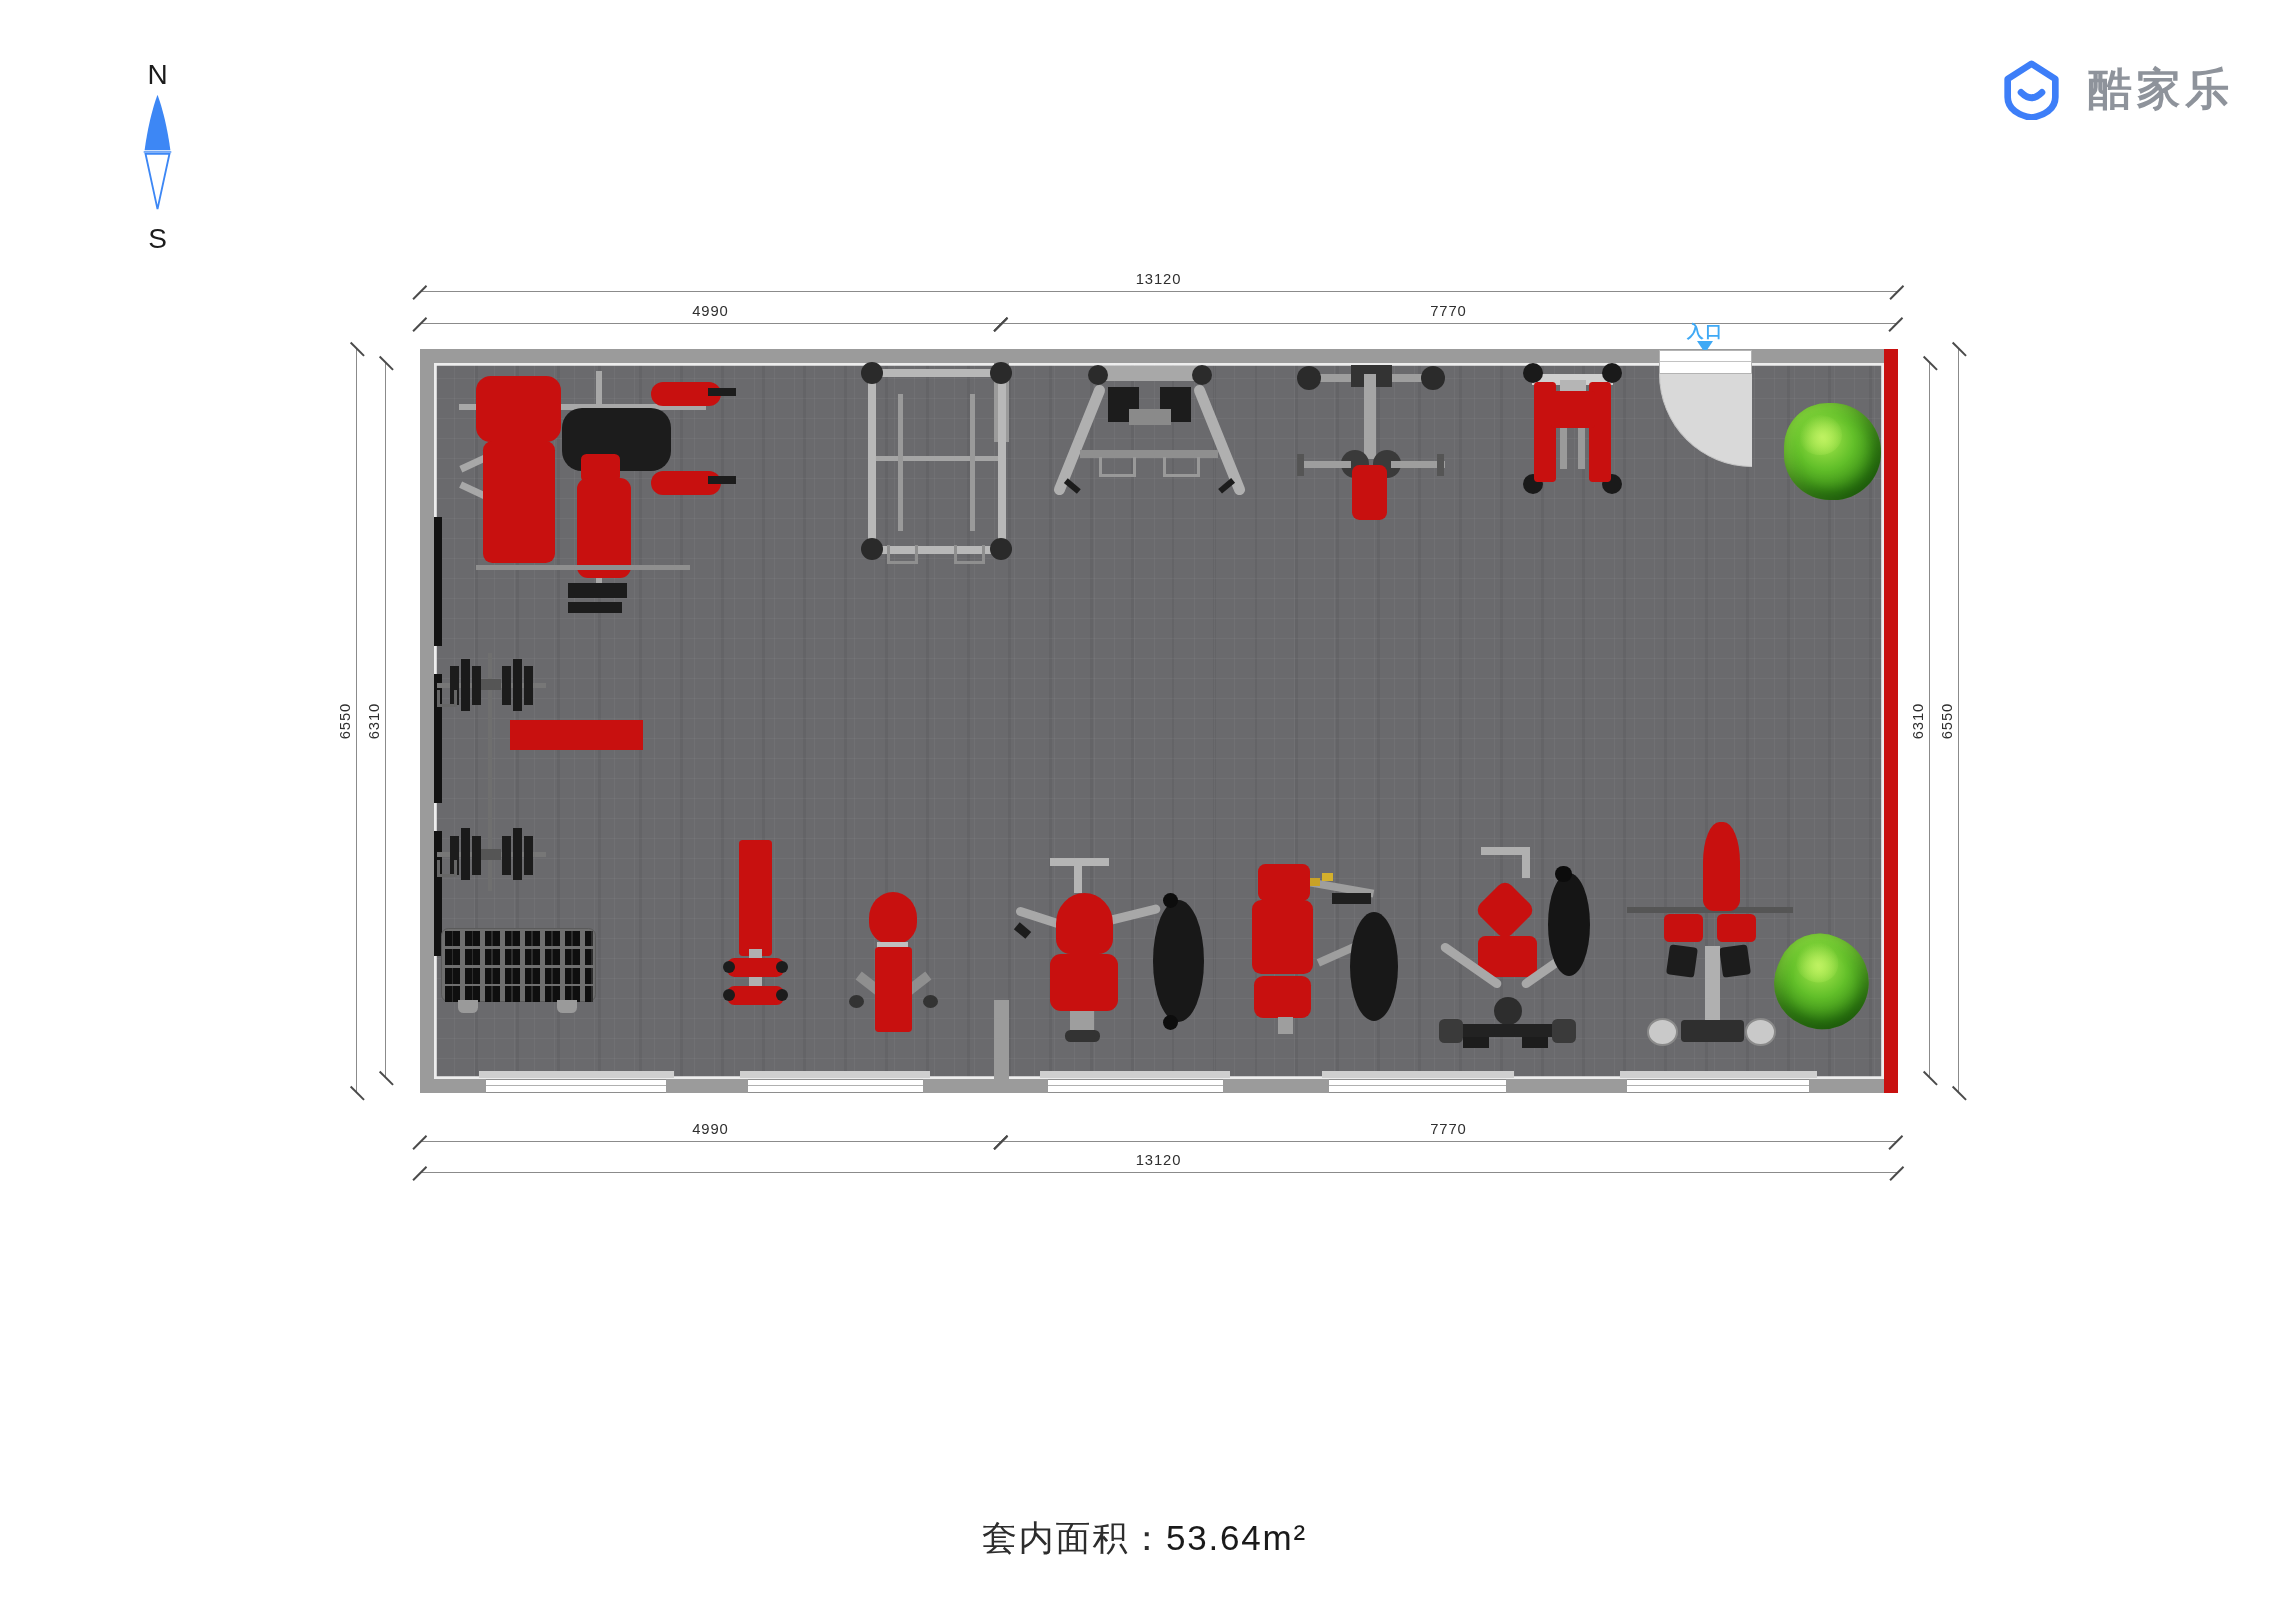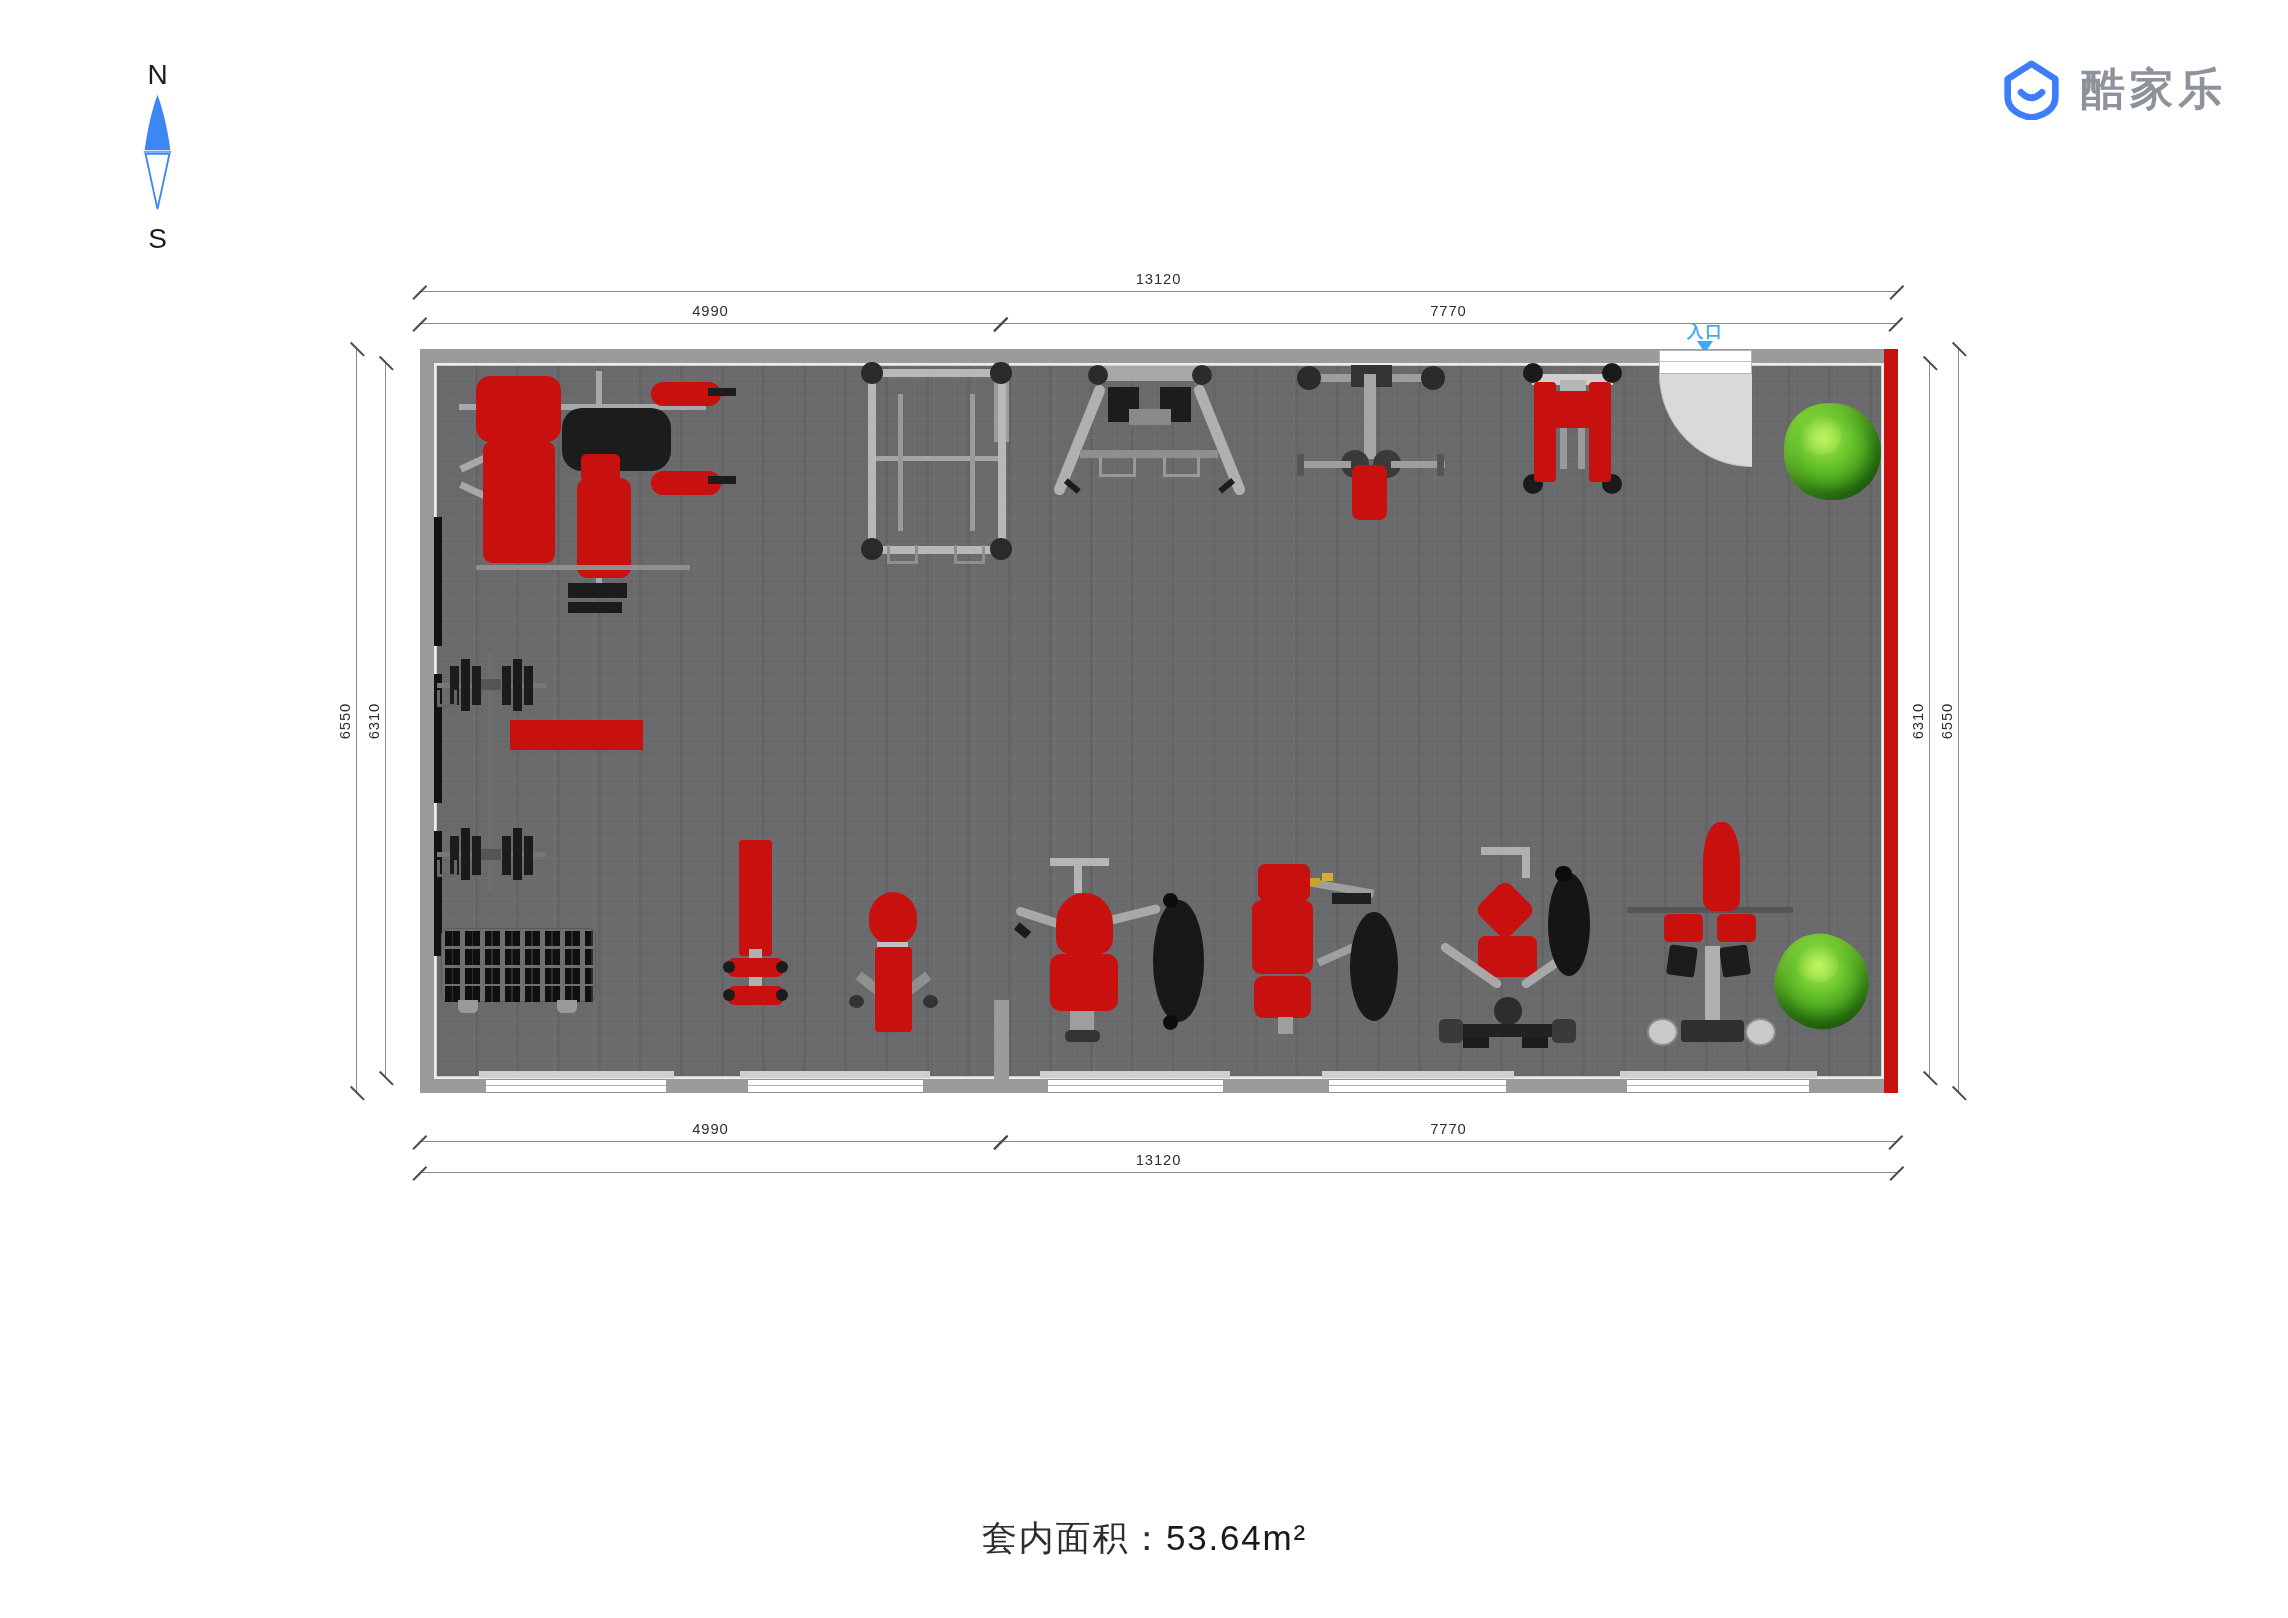--- a/index.html
+++ b/index.html
@@ -6,21 +6,21 @@
   #page{position:relative;width:2289px;height:1619px;background:#ffffff;overflow:hidden;
         font-family:"Liberation Sans", sans-serif;}
   #page *{box-sizing:border-box;}
 
   
   .compass{position:absolute;left:125px;top:61px;width:65px;text-align:center;}
   .compass .nl,.compass .sl{font-size:28px;color:#1c1c1c;line-height:28px;}
   .compass svg{display:block;margin:3.7px auto;}
 
   
-  .logo{position:absolute;left:2001px;top:59px;display:flex;align-items:center;gap:19px;}
+  .logo{position:absolute;left:2001px;top:59px;display:flex;align-items:center;gap:26px;}
   .logo-text{font-size:44px;color:#8e939b;font-weight:600;letter-spacing:4.6px;}
 
   
   .dimh{position:absolute;height:0;border-top:1.8px solid #8b8b8b;}
   .dimh::before,.dimh::after{content:"";position:absolute;top:-9.2px;width:1.8px;height:18.5px;background:#4a4a4a;transform:rotate(45deg);}
   .dimh::before{left:-0.9px}.dimh::after{right:-0.9px}
   .dimh .lab{position:absolute;left:50%;top:-21px;transform:translateX(-50%);font-size:14.8px;color:#2f2f2f;letter-spacing:0.9px;white-space:nowrap;}
   .dimv{position:absolute;width:0;border-left:1.8px solid #8b8b8b;}
   .dimv::before,.dimv::after{content:"";position:absolute;left:-9.2px;width:18.5px;height:1.8px;background:#4a4a4a;transform:rotate(45deg);}
   .dimv::before{top:-0.9px}.dimv::after{bottom:-0.9px}

